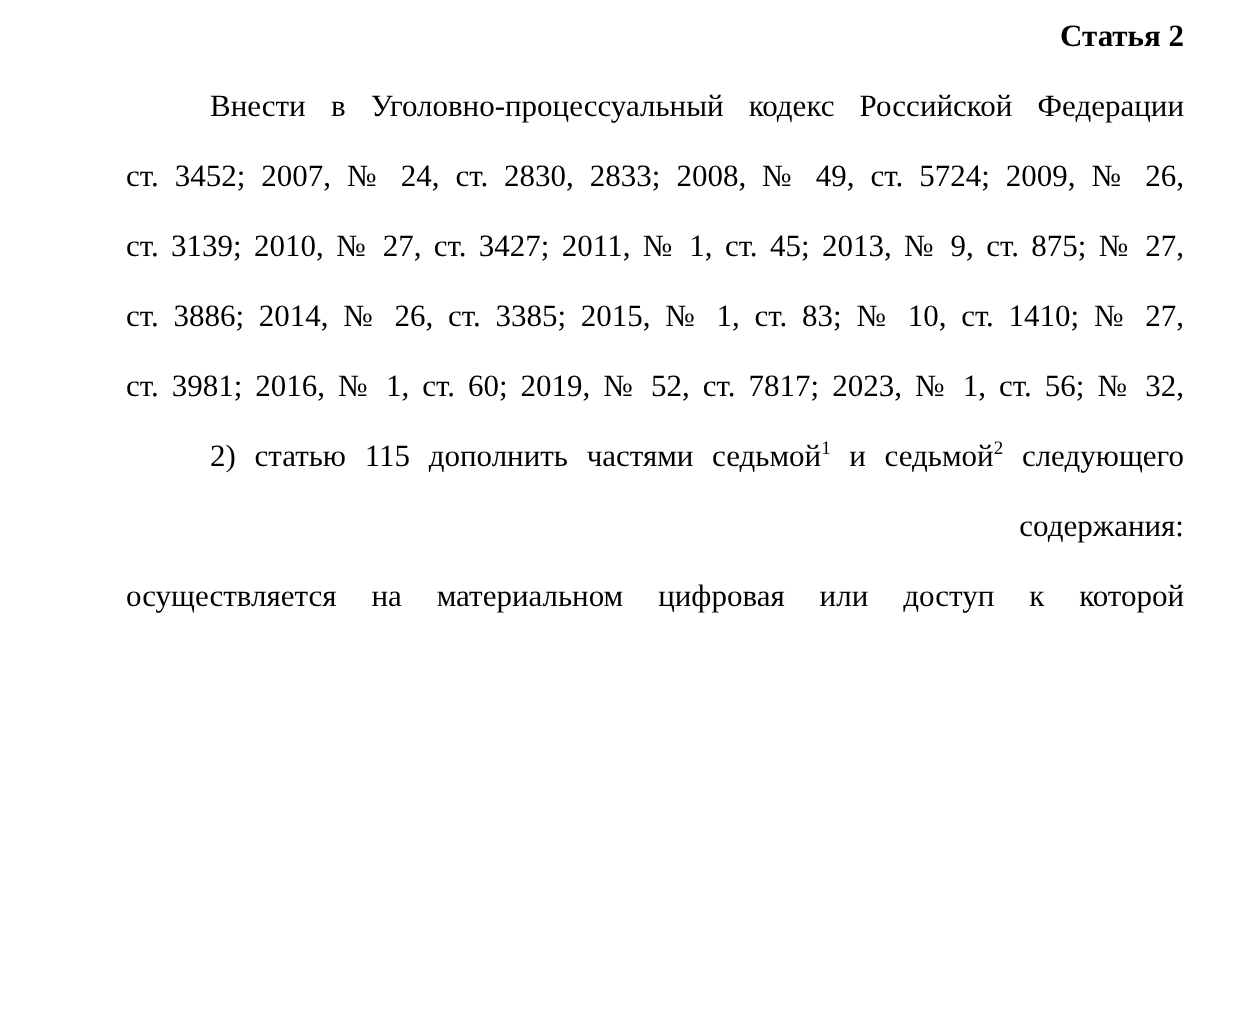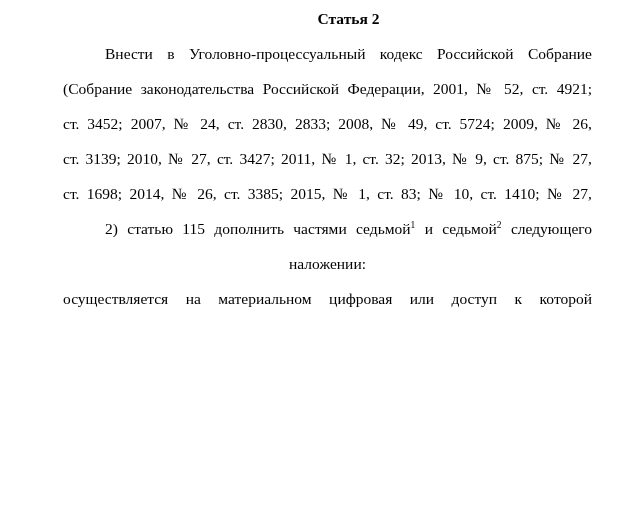--- a/index.html
+++ b/index.html
@@ -24,21 +24,21 @@
     left: 63px;
     top: 1px;
     width: 529px;
     font-size: 15.5px;
     color: #000000;
   }
   .line {
     height: 35px;
     line-height: 35px;
     overflow: hidden;
-    text-align: center;
+    text-align: right;
     white-space: nowrap;
   }
   .line.justify {
     white-space: normal;
     text-align: justify;
     text-align-last: justify;
     -moz-text-align-last: justify;
   }
   .line.indent {
     margin-left: 42px;
@@ -54,23 +54,23 @@
     vertical-align: baseline;
   }
 </style>
 </head>
 <body>
 
 <div class="page">
   <div class="text-block">
     <div class="line heading indent">Статья 2</div>
     <div id="lines">
-        <div class="line justify indent">Внести в Уголовно-процессуальный кодекс Российской Собрание</div>
-        <div class="line justify">(Собрание законодательства Российской Федерации, 2001, № 52, ст. 4921;</div>
+        <div class="line justify indent">Внести в Уголовно-процессуальный кодекс Российской Федерации</div>
         <div class="line justify">ст. 3452; 2007, № 24, ст. 2830, 2833; 2008, № 49, ст. 5724; 2009, № 26,</div>
-        <div class="line justify">ст. 3139; 2010, № 27, ст. 3427; 2011, № 1, ст. 32; 2013, № 9, ст. 875; № 27,</div>
-        <div class="line justify">ст. 1698; 2014, № 26, ст. 3385; 2015, № 1, ст. 83; № 10, ст. 1410; № 27,</div>
+        <div class="line justify">ст. 3139; 2010, № 27, ст. 3427; 2011, № 1, ст. 45; 2013, № 9, ст. 875; № 27,</div>
+        <div class="line justify">ст. 3886; 2014, № 26, ст. 3385; 2015, № 1, ст. 83; № 10, ст. 1410; № 27,</div>
+        <div class="line justify">ст. 3981; 2016, № 1, ст. 60; 2019, № 52, ст. 7817; 2023, № 1, ст. 56; № 32,</div>
         <div class="line justify indent">2) статью 115 дополнить частями седьмой<sup>1</sup> и седьмой<sup>2</sup> следующего</div>
-        <div class="line">наложении:</div>
+        <div class="line">содержания:</div>
         <div class="line justify">осуществляется на материальном цифровая или доступ к которой</div>
       </div>
   </div>
 </div>
 
 </body></html>

